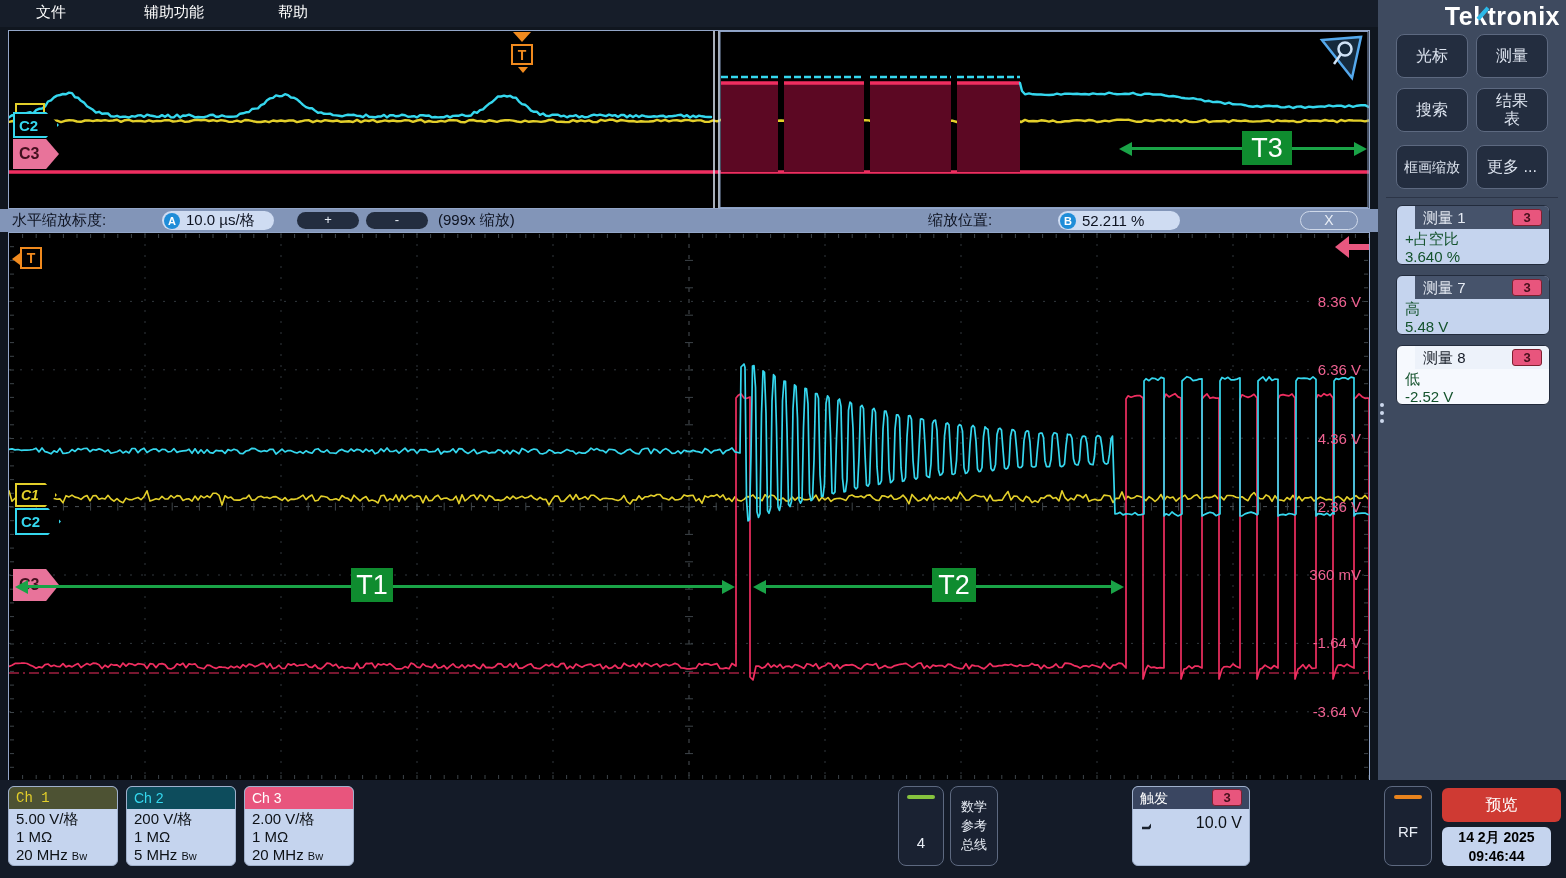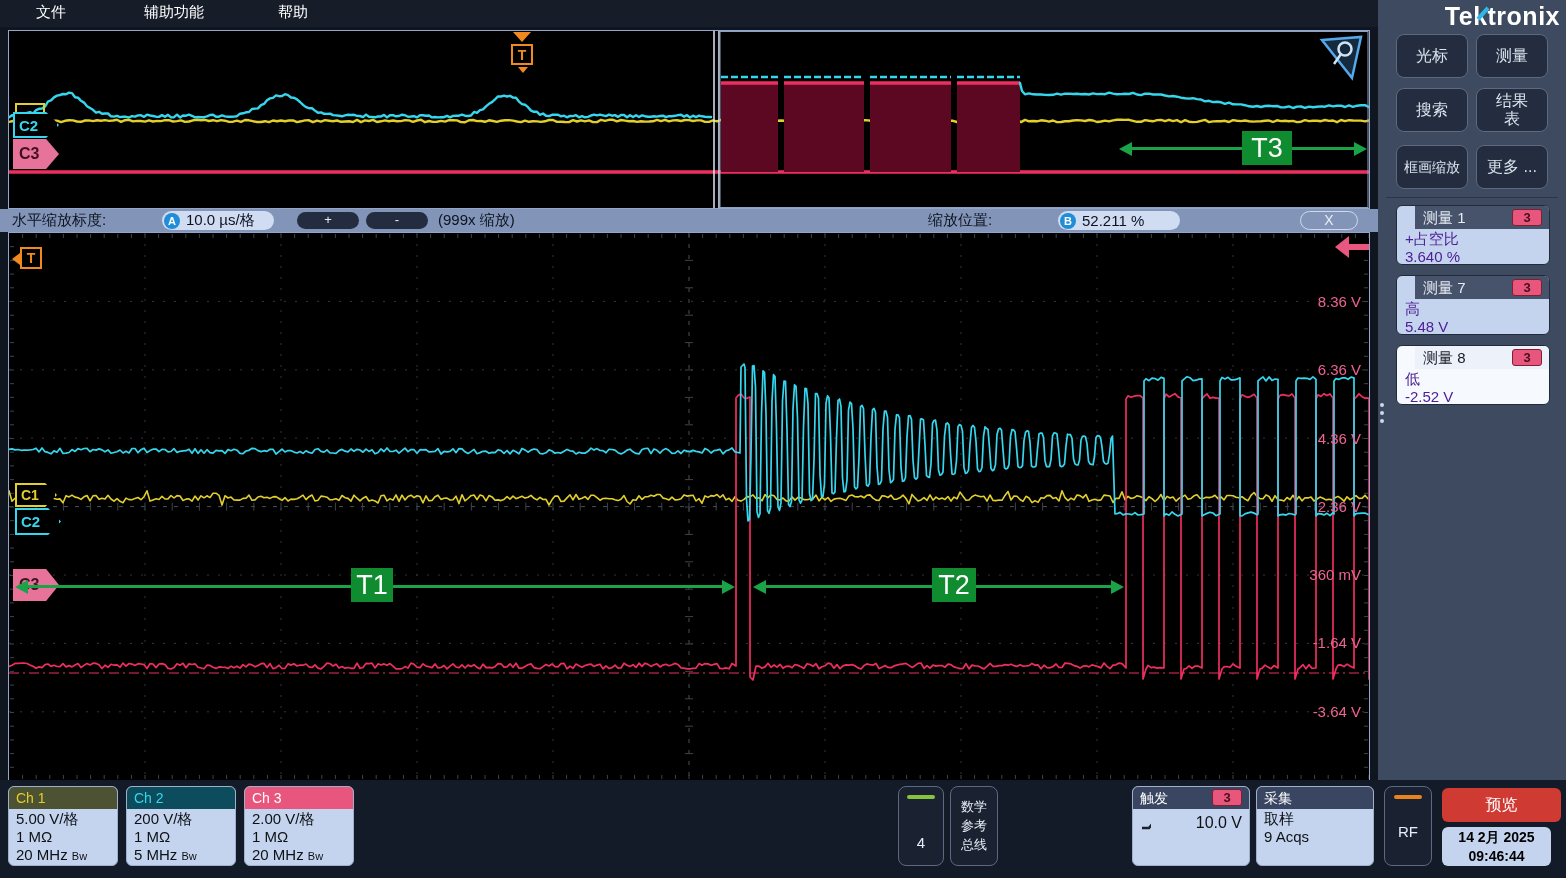--- a/index.html
+++ b/index.html
@@ -18,21 +18,21 @@
   .logo-k::after{content:'';position:absolute;left:8px;top:4px;width:4px;height:15px;background:#2bb9e9;transform:rotate(42deg);}
   .side-btn{position:absolute;width:72px;height:44px;background:#232d3f;border:1px solid #5d6980;border-radius:8px;
     color:#dce3ee;font-size:16px;display:flex;align-items:center;justify-content:center;text-align:center;line-height:18px;cursor:pointer;}
   .btn-narrow span{display:inline-block;width:2.1em;}
   .meas-card{position:absolute;left:18px;width:154px;height:60px;border-radius:6px;overflow:hidden;border:1px solid #222b3c;background:#c5d4ee;}
   .meas-head{height:23px;background:#46536b;color:#e6ebf4;font-size:15px;line-height:23px;padding-left:8px;position:relative;margin-left:18px;}
   .meas-card.selected{background:#f6f9fe;}
   .meas-card.selected .meas-head{background:#edf2fa;color:#151b26;}
   .meas-badge{position:absolute;right:7px;top:3px;width:30px;height:17px;background:#e8557d;border:1px solid #7e2030;border-radius:3px;
     color:#46101c;font-size:13px;font-weight:bold;text-align:center;line-height:15px;}
-  .meas-body{padding:1px 8px;color:#4c1d95;font-size:15px;line-height:18px;}
+  .meas-body{padding:1px 8px;color:#14532d;font-size:15px;line-height:18px;}
   #side-divider{left:1386px;top:197px;width:172px;height:1px;background:#2c3547;}
   #drag-dots{left:1380px;top:399px;width:6px;height:32px;}
   #drag-dots i{display:block;width:4px;height:4px;border-radius:50%;background:#cdd8ec;margin:4px 0;}
 
   
   #zoombar{left:0;top:209px;width:1378px;height:23px;background:#8295b8;color:#0d1220;font-size:15px;}
   .zb-label{position:absolute;top:2px;}
   .pill{position:absolute;top:2px;height:19px;background:#cfdcf2;border-radius:10px;display:flex;align-items:center;padding:0 10px 0 2px;gap:6px;color:#0d1220;cursor:pointer;}
   .pill .circ{width:16px;height:16px;border-radius:50%;background:#1f8dd8;color:#fff;font-size:11px;font-weight:bold;
     display:flex;align-items:center;justify-content:center;}
@@ -576,21 +576,21 @@
 
     
     <div class="abs" style="left:3px;top:20px;width:0;height:0;border-top:6px solid transparent;border-bottom:6px solid transparent;border-right:8px solid #f08a1e;"></div>
     <div class="tbox" style="left:11px;top:14px;width:22px;height:22px;font-size:14px;line-height:19px;">T</div>
 
     
     <div class="abs" style="left:1338px;top:11px;width:22px;height:6px;background:#e8577f;"></div>
     <div class="abs" style="left:1326px;top:3px;width:0;height:0;border-top:11px solid transparent;border-bottom:11px solid transparent;border-right:14px solid #e8577f;"></div>
 
     
-    <div class="tag" style="left:6px;top:250px;width:42px;height:24px;color:#e3cf2a;font-size:14px;outline:2px solid #e3cf2a;outline-offset:-2px;background:#000;">C1</div>
+    <div class="tag" style="left:6px;top:250px;width:42px;height:24px;color:#e3cf2a;font-size:14px;outline:2px solid #e3cf2a;outline-offset:-2px;background:#000;font-style:italic;">C1</div>
     <div class="tag" style="left:6px;top:275px;width:46px;height:27px;color:#35d7ee;font-size:15px;outline:2px solid #35d7ee;outline-offset:-2px;background:#000;">C2</div>
     <div class="tag" style="left:4px;top:336px;width:46px;height:32px;background:#e8739a;color:#43101f;font-size:16px;">C3</div>
 
     
     <div class="garrow" style="left:19px;top:352px;width:694px;"></div>
     <div class="glabel" style="left:314px;top:335px;width:42px;height:34px;">T1</div>
     <div class="garrow" style="left:757px;top:352px;width:345px;"></div>
     <div class="glabel" style="left:895px;top:335px;width:44px;height:34px;">T2</div>
 
     
@@ -599,21 +599,21 @@
     <div class="vlabel" style="top:197px">4.36 V</div>
     <div class="vlabel" style="top:265px">2.36 V</div>
     <div class="vlabel" style="top:333px">360 mV</div>
     <div class="vlabel" style="top:401px">-1.64 V</div>
     <div class="vlabel" style="top:470px">-3.64 V</div>
   </div>
 
   <div id="bottombar" class="abs">
 
     <div class="card" style="left:8px">
-      <div class="card-head" style="background:#4d5233;color:#e3cf2a;">Ch 1</div>
+      <div class="card-head" style="background:#4d5233;color:#e3cf2a;font-family:Liberation Mono, monospace;">Ch 1</div>
       <div class="card-body">
         <div>5.00 V/格</div>
         <div>1 MΩ</div>
         <div><span>20 MHz</span> <span class="bw">Bw</span></div>
       </div>
     </div>
     <div class="card" style="left:126px">
       <div class="card-head" style="background:#0d4c5c;color:#35d7ee;">Ch 2</div>
       <div class="card-body">
         <div>200 V/格</div>
@@ -650,27 +650,20 @@
         <span class="meas-badge" style="top:2px">3</span>
       </div>
       <div class="card-body" style="display:flex;justify-content:space-between;align-items:center;padding-top:5px;gap:45px;">
         <svg width="26" height="18">
           <polyline points="2,14 9,14 17,4 24,4" fill="none" stroke="#1a222e" stroke-width="2.5"></polyline>
         </svg>
         <span style="font-size:16px">10.0 V</span>
       </div>
     </div>
 
-    <div class="card" style="left:1256px;width:118px">
-      <div class="card-head" style="background:#3a4661;">采集</div>
-      <div class="card-body">
-        <div>取样</div>
-        <div>9 Acqs</div>
-      </div>
-    </div>
 
     <div class="dk-btn" style="left:1384px;width:48px;">
       <div class="dk-line" style="background:#e8831d"></div>
       <div style="position:absolute;top:36px;width:100%;text-align:center;font-size:15px;">RF</div>
     </div>
 
     <div id="preview-btn">预览</div>
     <div id="datetime">
       <div>14 2月 2025</div>
       <div>09:46:44</div>

